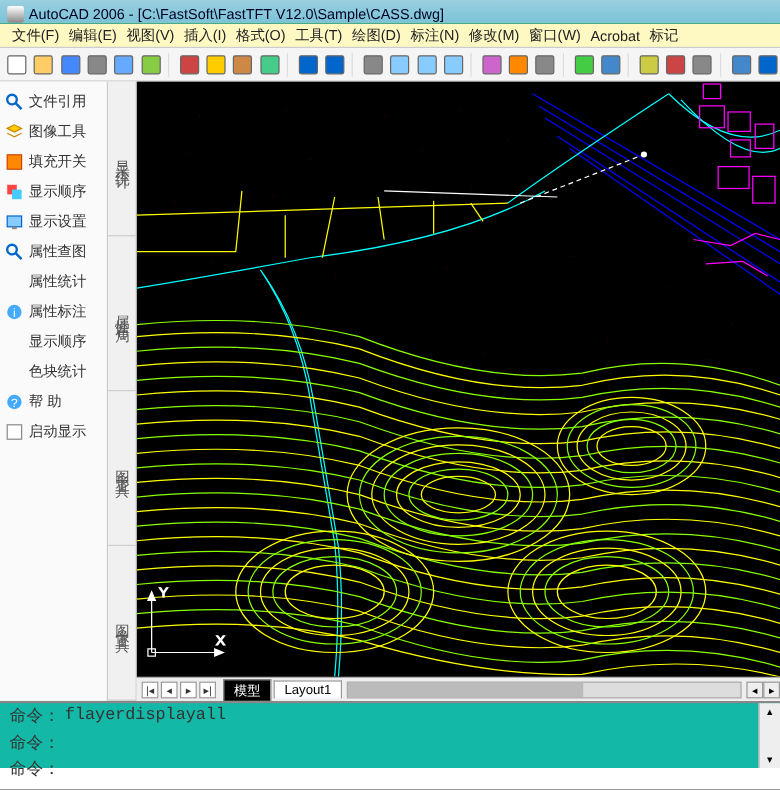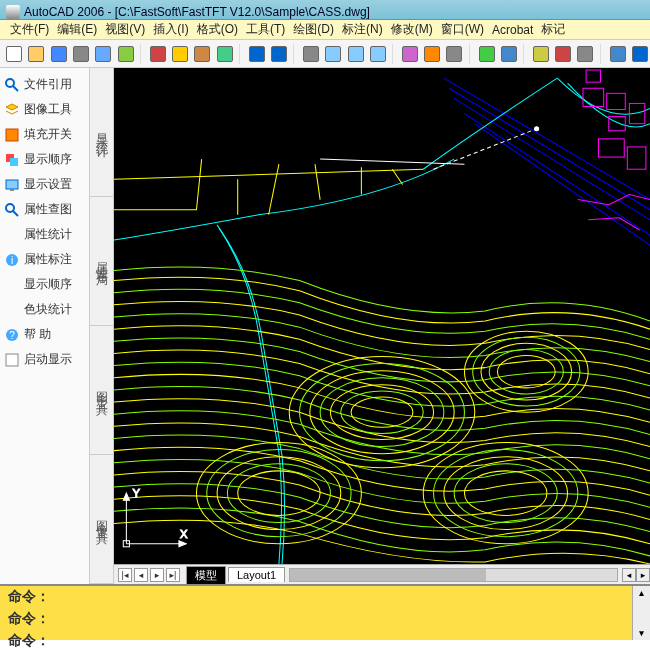--- a/index.html
+++ b/index.html
@@ -31,21 +31,21 @@
 
 .tabs-row { height: 20px; background: #eee; display: flex; align-items: center; border-top: 1px solid #aaa; font-size: 11px; }
 .tabs-nav { display: flex; gap: 2px; padding: 0 4px; }
 .nav-btn { width: 14px; height: 14px; border: 1px solid #999; background: #fff; display: flex; align-items: center; justify-content: center; font-size: 9px; color: #333; }
 .tab { padding: 1px 8px; border: 1px solid #999; border-bottom: none; background: #fff; margin-left: 2px; }
 .tab.active { background: #000; color: #fff; }
 .hscroll { flex: 1; height: 14px; margin: 0 4px; background: #ddd; border: 1px solid #aaa; position: relative; }
 .hscroll-thumb { position: absolute; left: 0; width: 60%; height: 100%; background: #bbb; }
 .hscroll-end { width: 14px; height: 14px; border: 1px solid #999; background: #eee; display:flex;align-items:center;justify-content:center;font-size:9px; }
 
-.cmd-area { border-top: 2px solid #888; background: #fde047; height: 56px; display: flex; flex-direction: column; font-weight: bold; }
+.cmd-area { border-top: 2px solid #888; background: #14b8a6; height: 56px; display: flex; flex-direction: column; }
 .cmd-line { padding: 2px 8px; font-family: SimSun, monospace; font-size: 14px; color: #333; display: flex; }
 .cmd-prompt { color: #333; }
 .cmd-text { font-family: "Courier New", monospace; margin-left: 4px; }
 .cmd-scroll { width: 18px; background: #eee; border-left: 1px solid #aaa; display: flex; flex-direction: column; align-items: center; justify-content: space-between; font-size: 9px; padding: 2px 0; }
 .cmd-body { display: flex; height: 100%; }
 .cmd-lines { flex: 1; }
 </style>
 </head>
 <body>
 
@@ -396,20 +396,21 @@
       <div class="hscroll-end">▸</div>
     </div>
   </div>
 </div>
 
 <div class="cmd-area">
   <div class="cmd-body">
     <div class="cmd-lines" id="cmd-lines">
         <div class="cmd-line">
           <span class="cmd-prompt">命令：</span>
+          <span class="cmd-text">flayerdisplayall</span>
         </div>
         <div class="cmd-line">
           <span class="cmd-prompt">命令：</span>
           <span class="cmd-text"></span>
         </div>
         <div class="cmd-line">
           <span class="cmd-prompt">命令：</span>
           <span class="cmd-text"></span>
         </div>
       </div>

